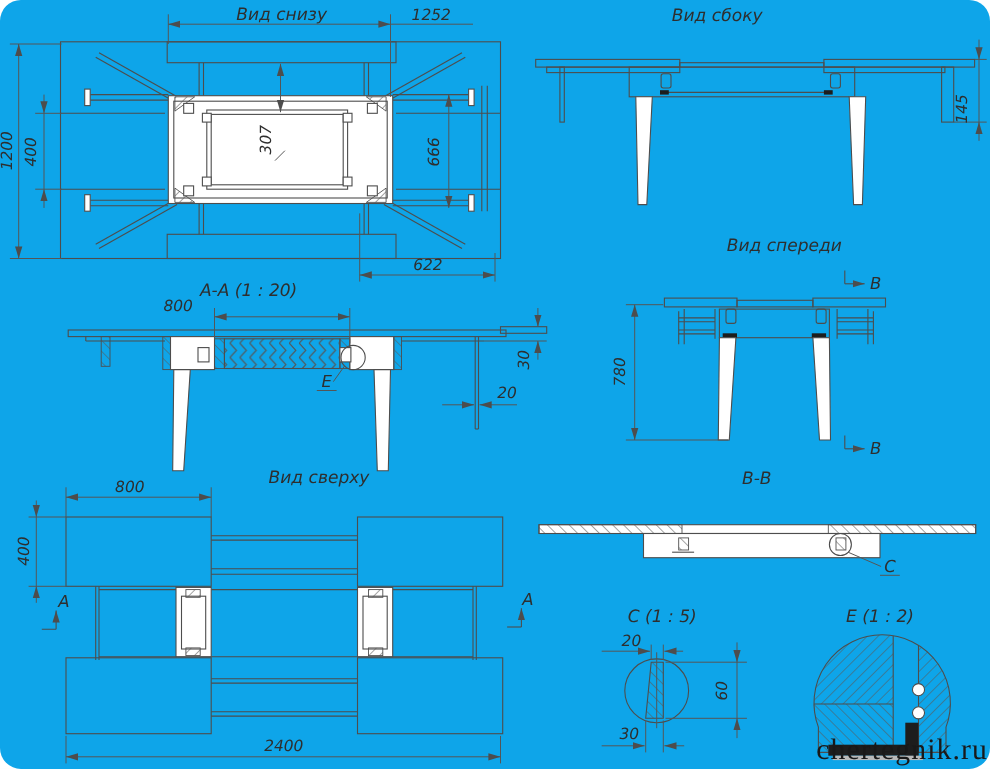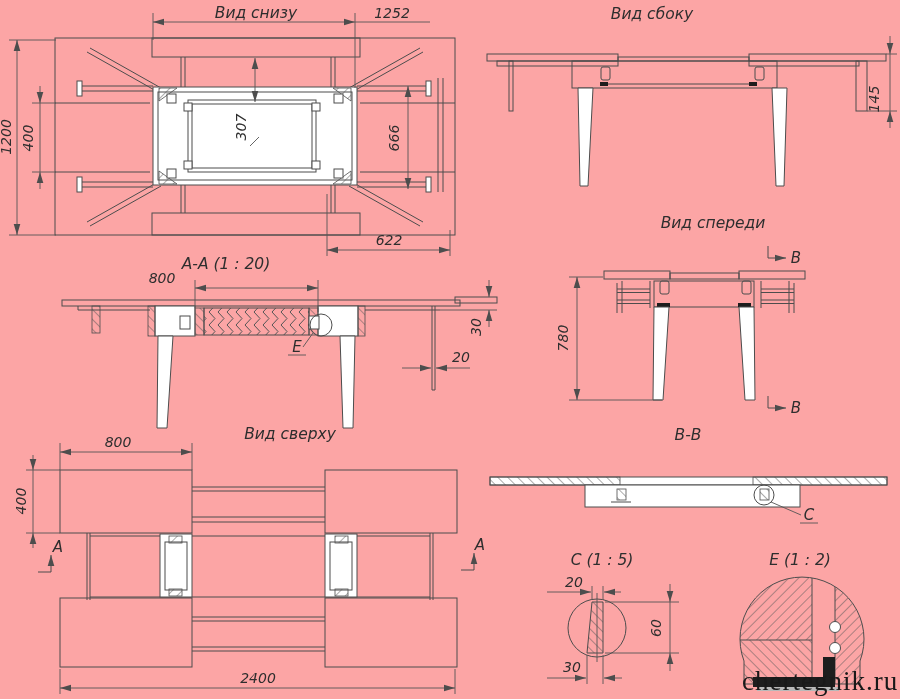--- a/index.html
+++ b/index.html
@@ -1,16 +1,16 @@
 <!DOCTYPE html>
 <html><head>
 <meta charset="utf-8">
 <style>
   html,body{margin:0;padding:0;background:#fff;}
-  .page{width:900px;height:699px;background:#fca5a5;position:relative;overflow:hidden;}
+  .page{width:900px;height:699px;background:#0ea5e9;position:relative;overflow:hidden;border-radius:19px;}
   svg{display:block;}
   .ln{stroke:#4d4d4d;stroke-width:1;fill:none;}
   .lnw{stroke:#4d4d4d;stroke-width:1;fill:#fff;}
   .dim{stroke:#555;stroke-width:0.9;fill:none;}
   .dark{fill:#1d1d1d;stroke:none;}
   text{fill:#2e2e2e;font-family:"DejaVu Sans",sans-serif;font-style:italic;}
   .t-title{font-size:15.5px;}
   .t-dim{font-size:14px;}
   .t-mark{font-size:15px;}
   .t-wm{font-family:"Liberation Serif","DejaVu Serif",serif;font-style:normal;font-size:27px;fill:#191919;letter-spacing:1px;}

